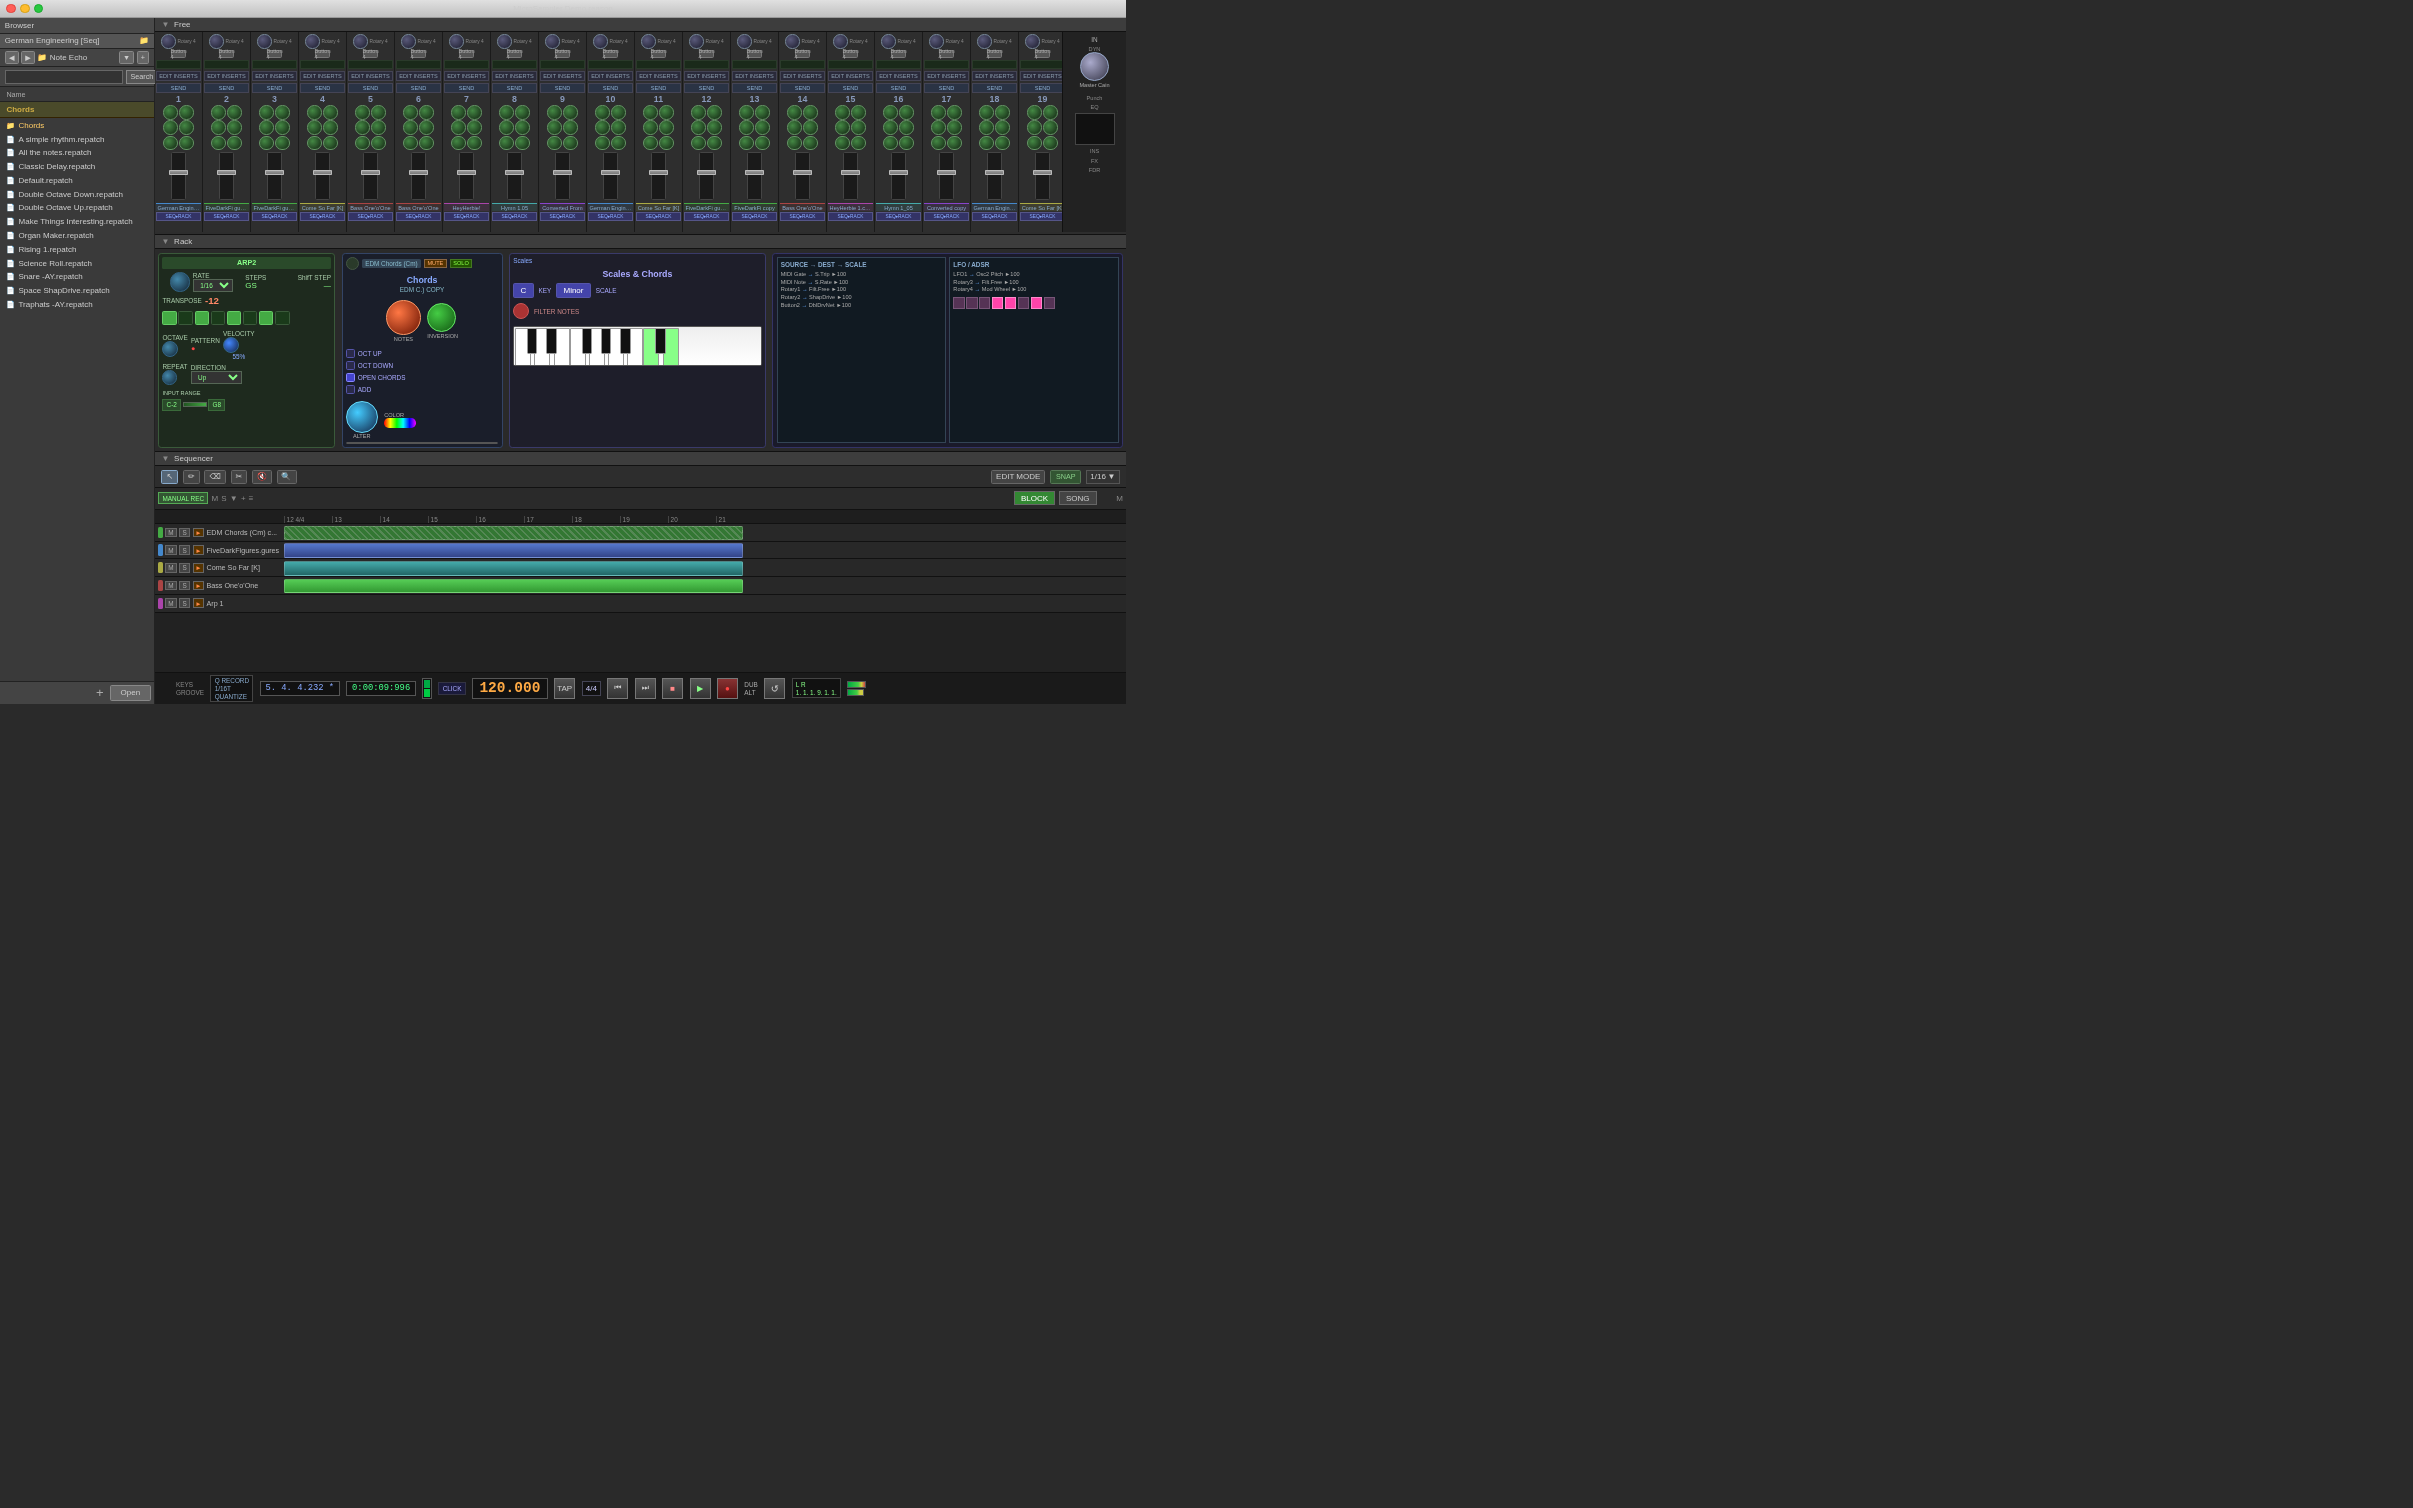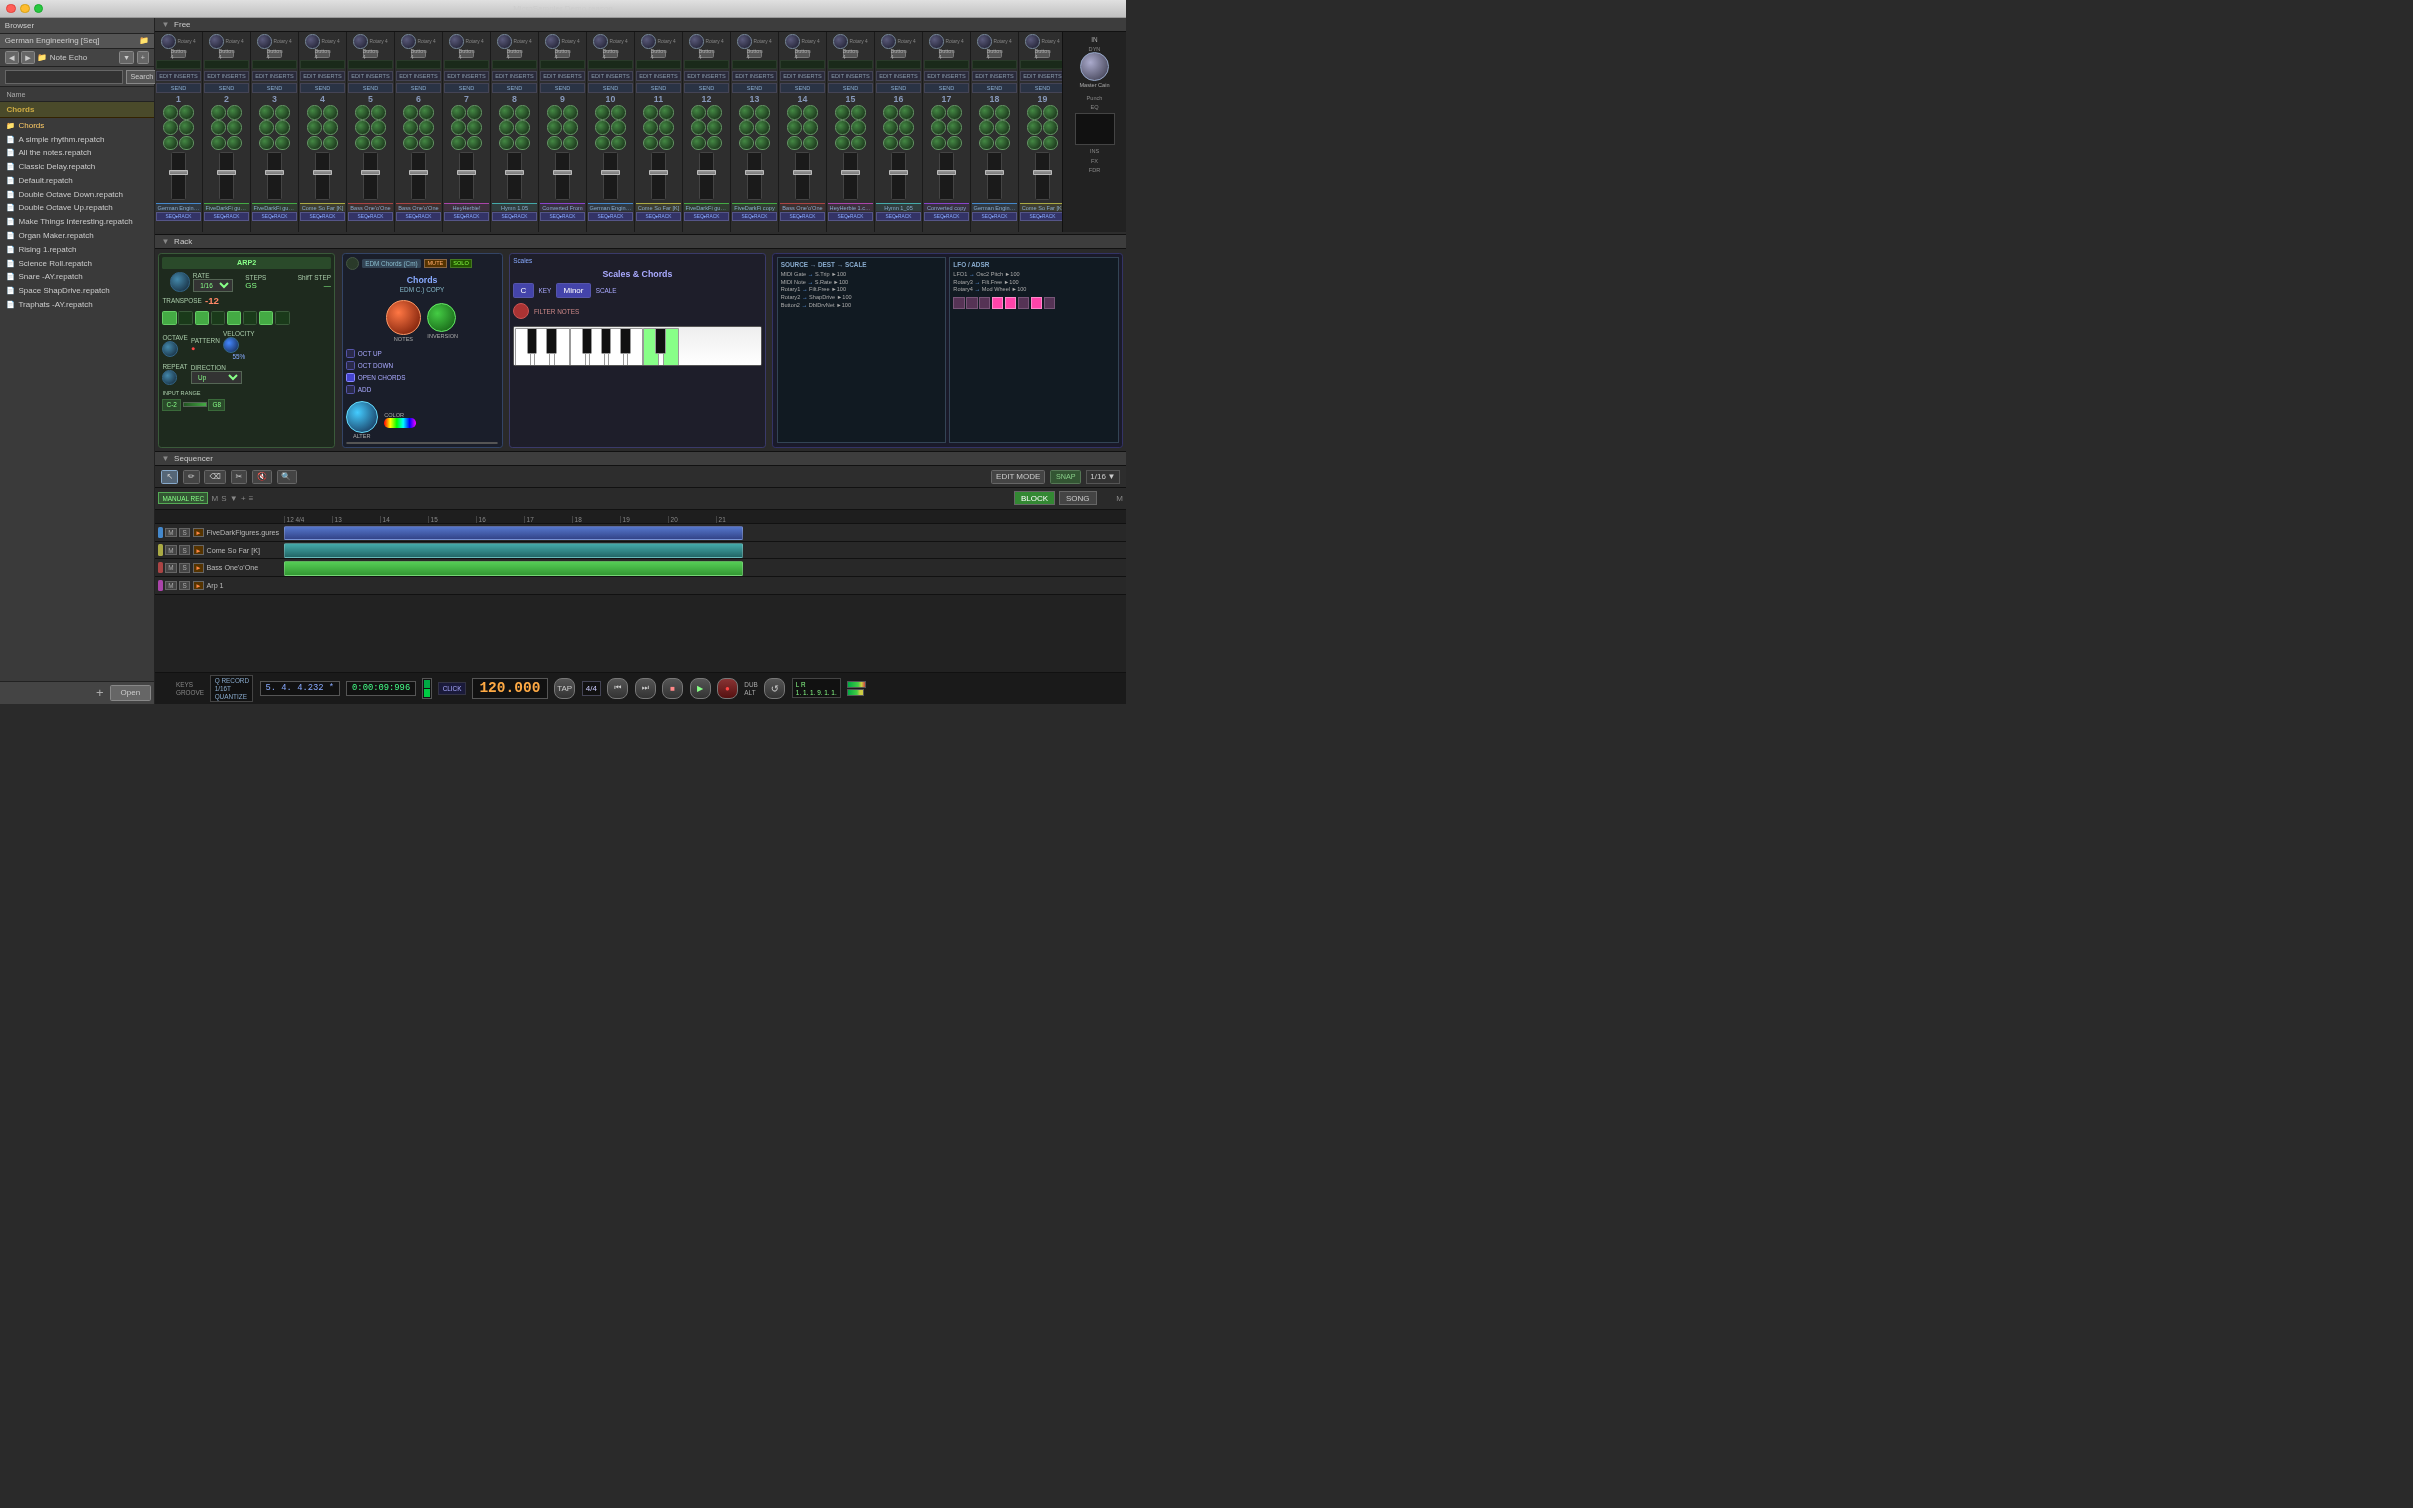--- a/index.html
+++ b/index.html
@@ -557,21 +557,21 @@
       display: flex;
       align-items: center;
       padding: 0 21px;
       gap: 6.4px;
     }
     .transport-btn {
       width: 21px;
       height: 21px;
       background: linear-gradient(to bottom, #555, #333);
       border: 0.8px solid #777;
-      border-radius: 8px;
+      border-radius: 0;
       color: #ccc;
       font-size: 8px;
       display: flex;
       align-items: center;
       justify-content: center;
       cursor: pointer;
     }
     .transport-btn.play { color: #88ff88; }
     .transport-btn.stop { color: #ff8888; }
     .transport-btn.record { background: linear-gradient(to bottom, #883333, #551111); color: #ff4444; }
@@ -1911,20 +1911,34 @@
           <div class="ruler-mark">16</div>
           <div class="ruler-mark">17</div>
           <div class="ruler-mark">18</div>
           <div class="ruler-mark">19</div>
           <div class="ruler-mark">20</div>
           <div class="ruler-mark">21</div>
         </div>
 
       <div id="seq-content">
 
+      <div class="seq-track">
+    <div class="seq-track-label">
+      <div style="width:4.8px;height:11.3px;background:#44aa44;border-radius:1.6px;flex-shrink:0;"></div>
+
+    <div class="ms-btn">M</div>
+    <div class="ms-btn">S</div>
+    <div class="ms-btn" style="background:#553300;color:#ff8844;cursor:pointer;">►</div>
+
+      <span style="font-size:7.2px;color:#bbb;overflow:hidden;text-overflow:ellipsis;white-space:nowrap;">EDM Chords (Cm) c...</span>
+    </div>
+    <div class="seq-track-timeline">
+      <div class="seq-clip clip-hatch" style="left:0px;width:459px;"></div>
+    </div>
+  </div>
           <div class="seq-track">
     <div class="seq-track-label">
       <div style="width:4.8px;height:11.3px;background:#4488cc;border-radius:1.6px;flex-shrink:0;"></div>
 
     <div class="ms-btn">M</div>
     <div class="ms-btn">S</div>
     <div class="ms-btn" style="background:#553300;color:#ff8844;cursor:pointer;">►</div>
 
       <span style="font-size:7.2px;color:#bbb;overflow:hidden;text-overflow:ellipsis;white-space:nowrap;">FiveDarkFigures.gures</span>
     </div>

